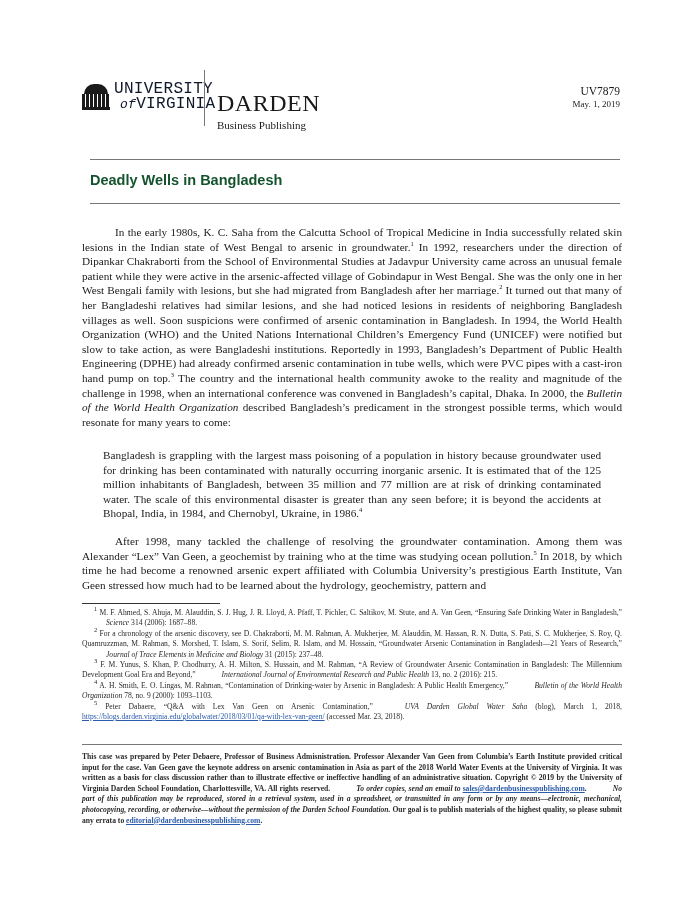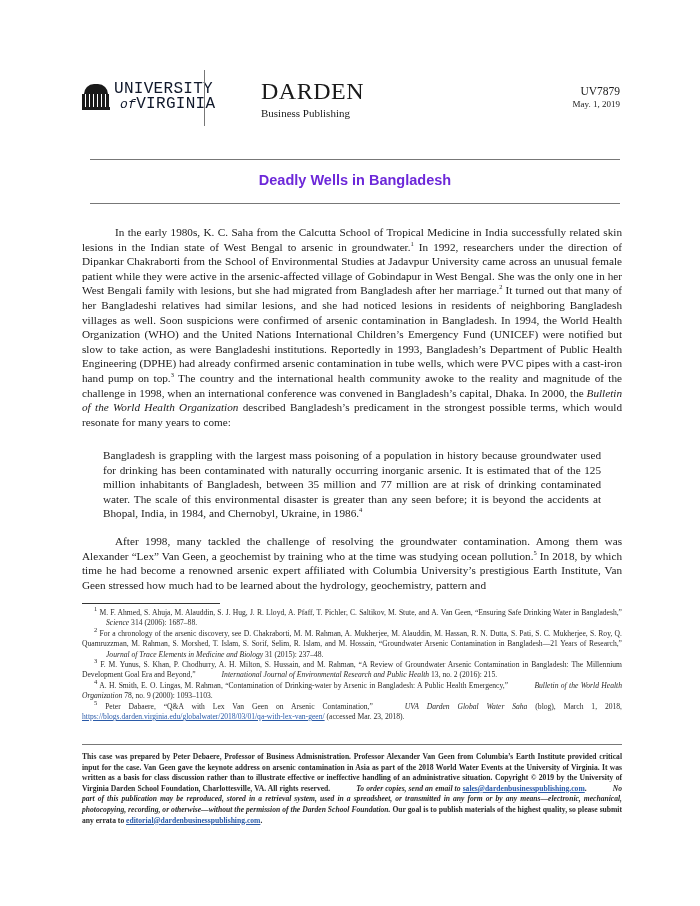--- a/index.html
+++ b/index.html
@@ -12,31 +12,31 @@
   .rotunda .dome { position: absolute; left: 2px; top: 0; width: 24px; height: 10px;
                    background: #1a1a1a; border-radius: 12px 12px 0 0; }
   .rotunda .base { position: absolute; left: 0; top: 10px; width: 28px; height: 14px;
                    background: repeating-linear-gradient(90deg, #1a1a1a 0 3px, #fff 3px 4px); }
   .rotunda .floor { position: absolute; left: 0; top: 23px; width: 28px; height: 3px; background:#1a1a1a; }
   .uva-text { font-family: Liberation Mono, monospace; line-height: 15px; color: #0f172a; }
   .uva-text .l1 { font-size: 16px; letter-spacing: 0.3px; }
   .uva-text .l2 { font-size: 16px; letter-spacing: 0.3px; padding-left: 6px; }
   .uva-text .of { font-size: 13px; font-style: italic; }
   .vdivider { position: absolute; left: 122px; top: 0; width: 1px; height: 56px; background: #777; }
-  .darden { position: absolute; left: 135px; top: 8px; margin-left: 44px; }
+  .darden { position: absolute; left: 135px; top: 20px; }
   .darden .big { font-size: 24px; letter-spacing: 0.5px; line-height: 26px; }
   .darden .small { font-size: 11px; line-height: 14px; margin-top: 2px; }
   .case-id { position: absolute; right: 2px; top: 14px; text-align: right; }
   .case-id .num { font-size: 11.5px; line-height: 14px; }
   .case-id .date { font-size: 9px; line-height: 12px; }
 
   .rule { position: absolute; left: 90px; width: 530px; height: 1px; background: #777; }
-  .title { position: absolute; left: 90px; top: 172px; width: 530px; text-align: center;
+  .title { position: absolute; left: 90px; top: 172px; width: 530px; 
            font-family: "Liberation Sans", "DejaVu Sans", sans-serif; font-weight: bold;
-           font-size: 14.5px; color: #6d28d9; }
+           font-size: 14.5px; color: #14532d; }
 
   .body-text { position: absolute; left: 82px; width: 540px; font-size: 11.2px;
                line-height: 14.6px; text-align: justify; }
   .body-text p { margin: 0; text-indent: 33px; }
   .quote { position: absolute; left: 103px; width: 498px; font-size: 11.2px;
            line-height: 14.6px; text-align: justify; }
   sup { font-size: 6.5px; vertical-align: super; line-height: 0; }
 
   .fn-rule { position: absolute; left: 82px; top: 603px; width: 138px; height: 1px; background: #333; }
   .footnotes { position: absolute; left: 82px; top: 608px; width: 540px; font-size: 7.6px;

